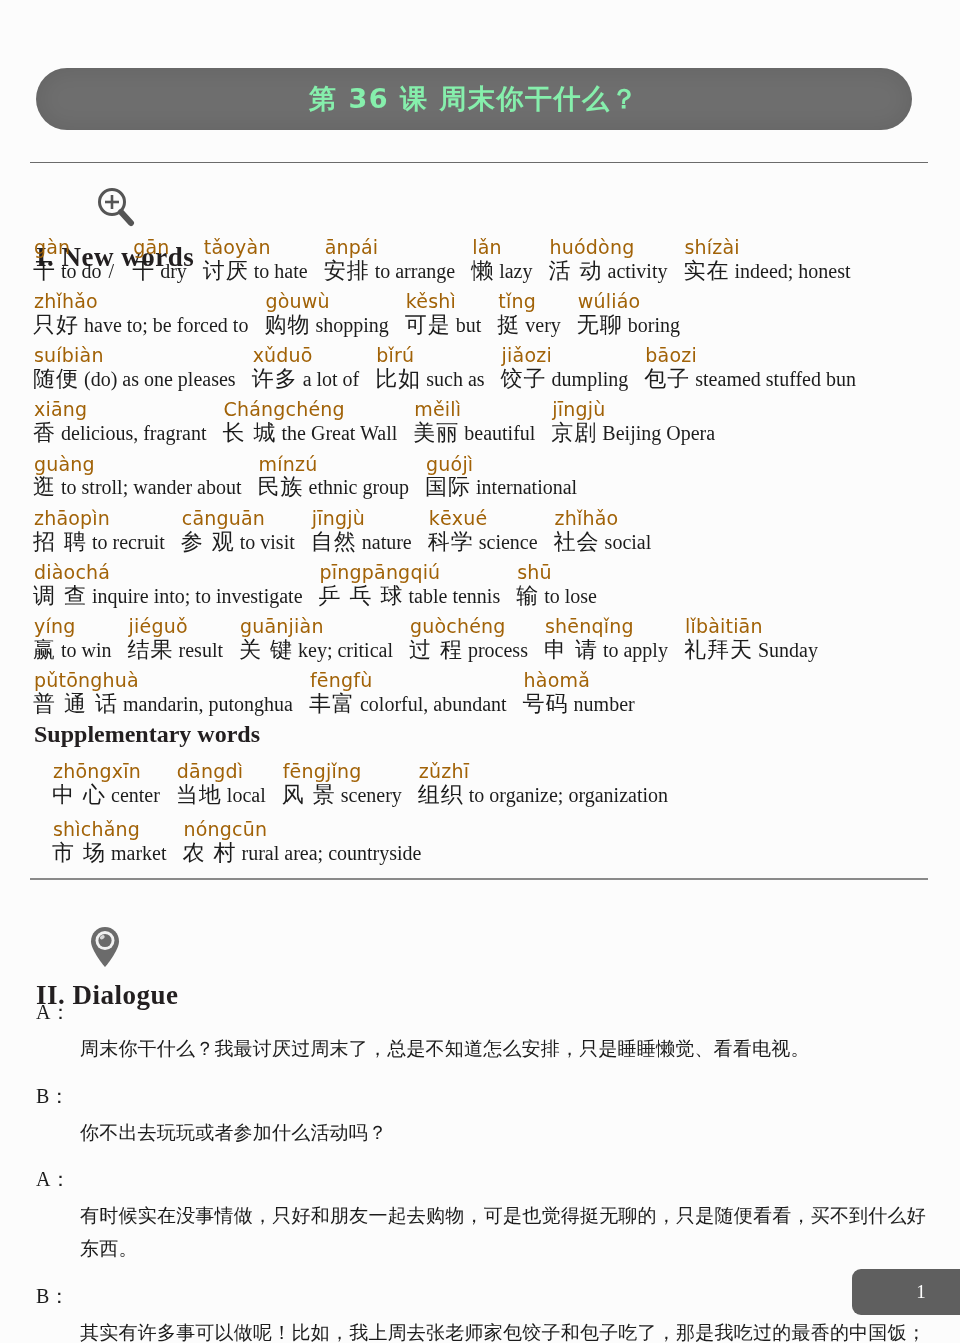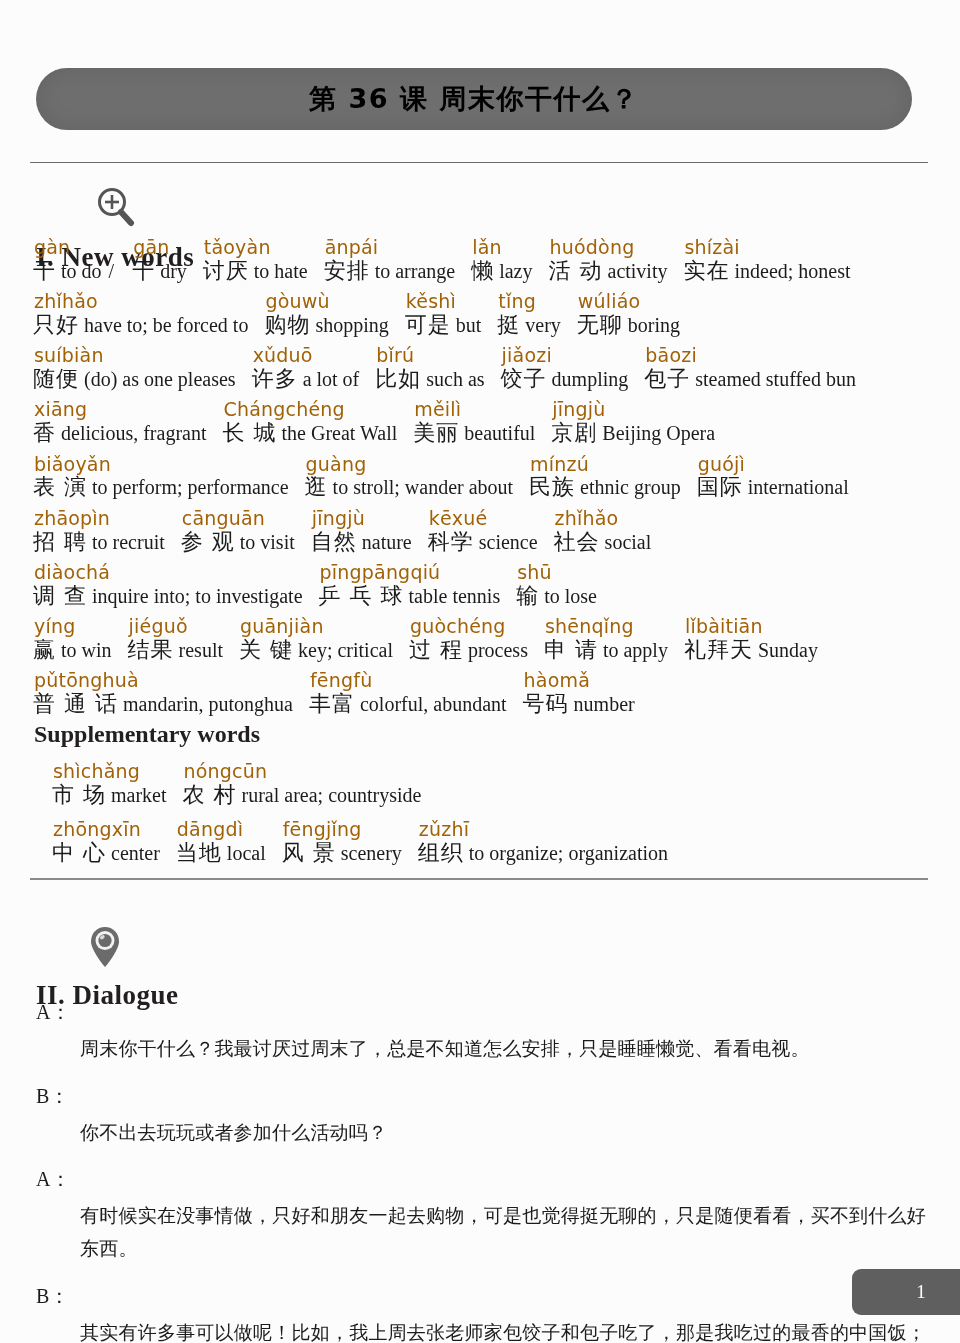--- a/index.html
+++ b/index.html
@@ -31,21 +31,21 @@
     width: 876px;
     height: 62px;
     background: #6e6e6e;
     border-radius: 31px;
     display: flex;
     align-items: center;
     justify-content: center;
     box-shadow: inset 0 0 22px rgba(0,0,0,0.10);
   }
   .title-banner .title-text {
-    color: #000000;
+    color: #86efac;
     font-family: "DejaVu Sans", "Liberation Sans", sans-serif;
     font-size: 27px;
     font-weight: 700;
     letter-spacing: 1.5px;
     white-space: nowrap;
   }
 
   
   .rule {
     position: absolute;
@@ -376,27 +376,20 @@
         <div class="vocab-item">
           <div class="pinyin">jīngjù</div>
           <div class="wordline">
             <span class="hanzi">京剧</span>
             <span class="gloss">Beijing Opera</span>
           </div>
         </div>
       </div>
       <div class="vocab-row">
         <div class="vocab-item">
-          <div class="pinyin">biǎoyǎn</div>
-          <div class="wordline">
-            <span class="hanzi">表 演</span>
-            <span class="gloss">to perform; performance</span>
-          </div>
-        </div>
-        <div class="vocab-item">
           <div class="pinyin">guàng</div>
           <div class="wordline">
             <span class="hanzi">逛</span>
             <span class="gloss">to stroll; wander about</span>
           </div>
         </div>
         <div class="vocab-item">
           <div class="pinyin">mínzú</div>
           <div class="wordline">
             <span class="hanzi">民族</span>
@@ -537,61 +530,61 @@
             <span class="gloss">number</span>
           </div>
         </div>
       </div>
     </div>
 
   <div id="supp-title">Supplementary words</div>
   <div class="vocab-block" id="vocab-supp">
       <div class="vocab-row">
         <div class="vocab-item">
+          <div class="pinyin">zhōngxīn</div>
+          <div class="wordline">
+            <span class="hanzi">中 心</span>
+            <span class="gloss">center</span>
+          </div>
+        </div>
+        <div class="vocab-item">
+          <div class="pinyin">dāngdì</div>
+          <div class="wordline">
+            <span class="hanzi">当地</span>
+            <span class="gloss">local</span>
+          </div>
+        </div>
+        <div class="vocab-item">
+          <div class="pinyin">fēngjǐng</div>
+          <div class="wordline">
+            <span class="hanzi">风 景</span>
+            <span class="gloss">scenery</span>
+          </div>
+        </div>
+        <div class="vocab-item">
+          <div class="pinyin">zǔzhī</div>
+          <div class="wordline">
+            <span class="hanzi">组织</span>
+            <span class="gloss">to organize; organization</span>
+          </div>
+        </div>
+      </div>
+      <div class="vocab-row">
+        <div class="vocab-item">
           <div class="pinyin">shìchǎng</div>
           <div class="wordline">
             <span class="hanzi">市 场</span>
             <span class="gloss">market</span>
           </div>
         </div>
         <div class="vocab-item">
           <div class="pinyin">nóngcūn</div>
           <div class="wordline">
             <span class="hanzi">农 村</span>
             <span class="gloss">rural area; countryside</span>
-          </div>
-        </div>
-      </div>
-      <div class="vocab-row">
-        <div class="vocab-item">
-          <div class="pinyin">zhōngxīn</div>
-          <div class="wordline">
-            <span class="hanzi">中 心</span>
-            <span class="gloss">center</span>
-          </div>
-        </div>
-        <div class="vocab-item">
-          <div class="pinyin">dāngdì</div>
-          <div class="wordline">
-            <span class="hanzi">当地</span>
-            <span class="gloss">local</span>
-          </div>
-        </div>
-        <div class="vocab-item">
-          <div class="pinyin">fēngjǐng</div>
-          <div class="wordline">
-            <span class="hanzi">风 景</span>
-            <span class="gloss">scenery</span>
-          </div>
-        </div>
-        <div class="vocab-item">
-          <div class="pinyin">zǔzhī</div>
-          <div class="wordline">
-            <span class="hanzi">组织</span>
-            <span class="gloss">to organize; organization</span>
           </div>
         </div>
       </div>
     </div>
 
   <div class="rule mid"></div>
 
   <div class="section-head" id="dialogue-head">
     <span class="icon-wrap">
       <svg viewBox="0 0 40 46" width="40" height="46" aria-hidden="true">

